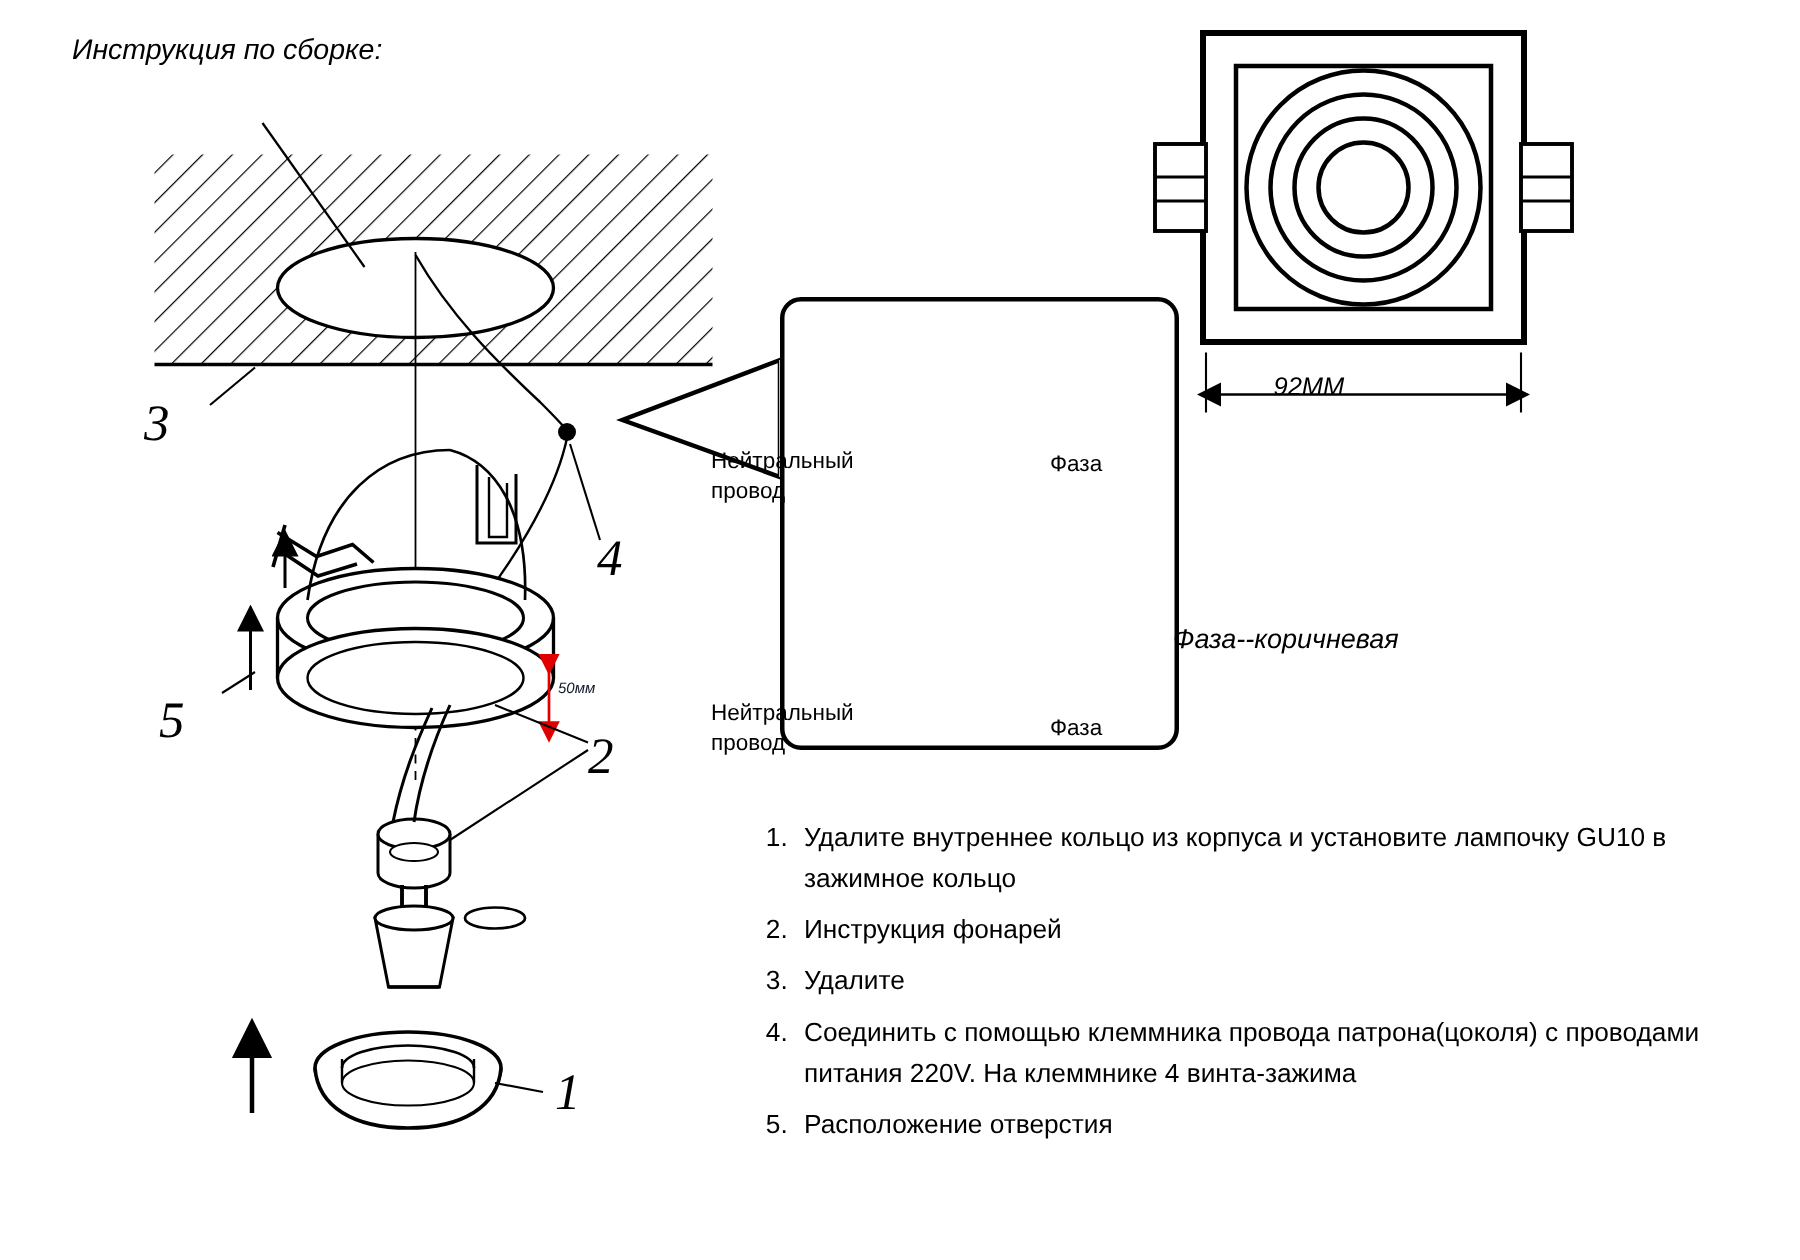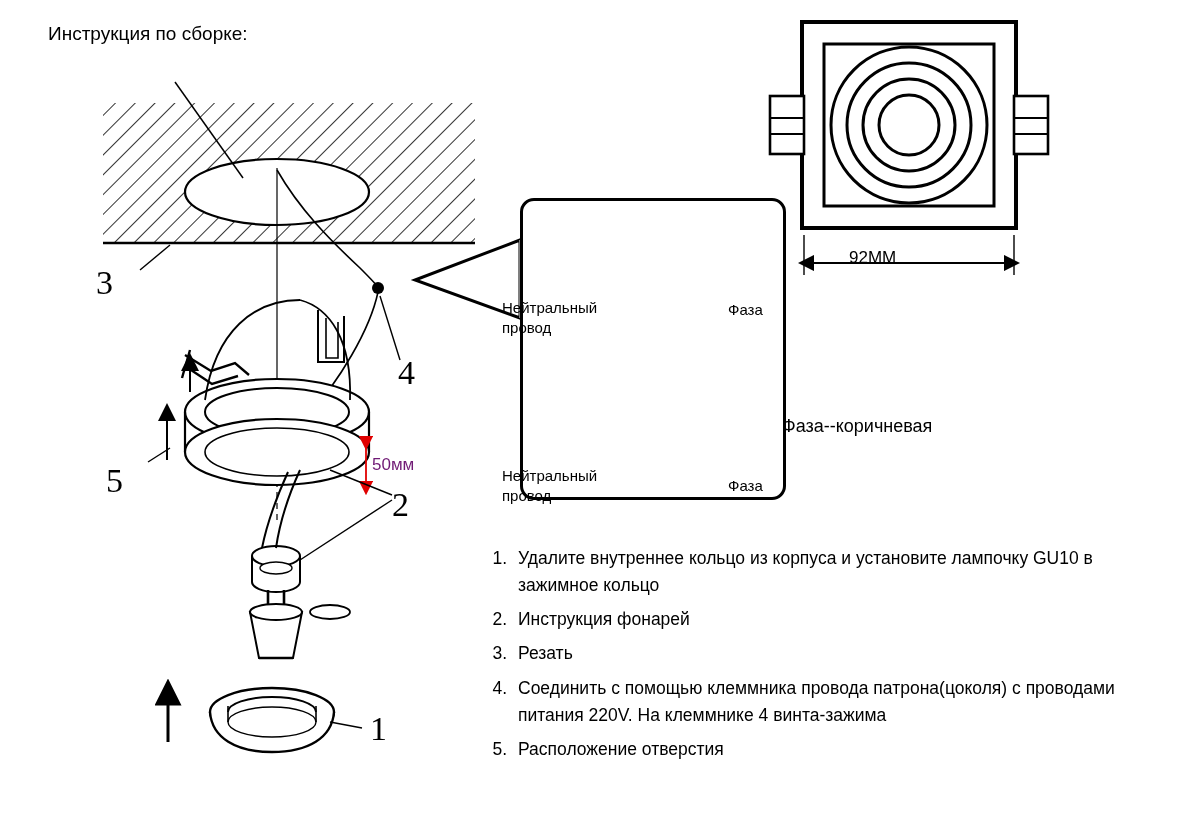--- a/index.html
+++ b/index.html
@@ -16,20 +16,21 @@
     width: 1200px;
     height: 840px;
     background: #ffffff;
     overflow: hidden;
   }
   .abs { position: absolute; }
   .txt {
     position: absolute;
     white-space: nowrap;
     line-height: 1.25;
+    font-style: italic;
   }
   .title-instr {
     font-size: 19px;
     left: 48px;
     top: 22px;
   }
   .cut-label {
     font-size: 19px;
     left: 68px;
     top: 58px;
@@ -38,43 +39,42 @@
   .big-num {
     font-size: 34px;
     font-family: "Liberation Serif", serif;
   }
   .dim-92 {
     font-size: 17px;
     left: 849px;
     top: 247px;
   }
   .dim-50 {
-    font-size: 17px;
+    font-size: 10px;
     left: 372px;
     top: 454px;
-    color: #701a75;
+    color: #0f172a;
   }
   .wire-lbl {
     font-size: 15px;
     line-height: 1.35;
     white-space: normal;
     width: 110px;
-    margin-left: 28px;
   }
   .legend {
     font-size: 18px;
   }
   .prod-name {
     font-size: 18px;
     left: 398px;
     top: 798px;
   }
   ol.steps {
     position: absolute;
-    left: 460px;
+    left: 478px;
     top: 545px;
     margin: 0;
     padding: 0 0 0 52px;
     width: 660px;
     font-size: 17.5px;
     line-height: 1.55;
   }
   ol.steps li {
     margin-bottom: 7px;
     padding-left: 6px;
@@ -282,19 +282,19 @@
   <div class="wire-lbl abs" style="left:474px; top:298px;">Нейтральный провод</div>
   <div class="wire-lbl abs" style="left:700px; top:300px; width:60px;">Фаза</div>
   <div class="wire-lbl abs" style="left:474px; top:466px;">Нейтральный провод</div>
   <div class="wire-lbl abs" style="left:700px; top:476px; width:60px;">Фаза</div>
 
   <div class="txt legend" style="left:782px; top:415px;">Фаза--коричневая</div>
 
   <ol class="steps">
     <li>Удалите внутреннее кольцо из корпуса и установите лампочку GU10 в зажимное кольцо</li>
     <li>Инструкция фонарей</li>
-    <li>Резать</li>
+    <li>Удалите</li>
     <li>Соединить с помощью клеммника провода патрона(цоколя) с проводами питания 220V. На клеммнике 4 винта-зажима</li>
     <li>Расположение отверстия</li>
   </ol>
 
 
 </div>
 
 </body></html>

